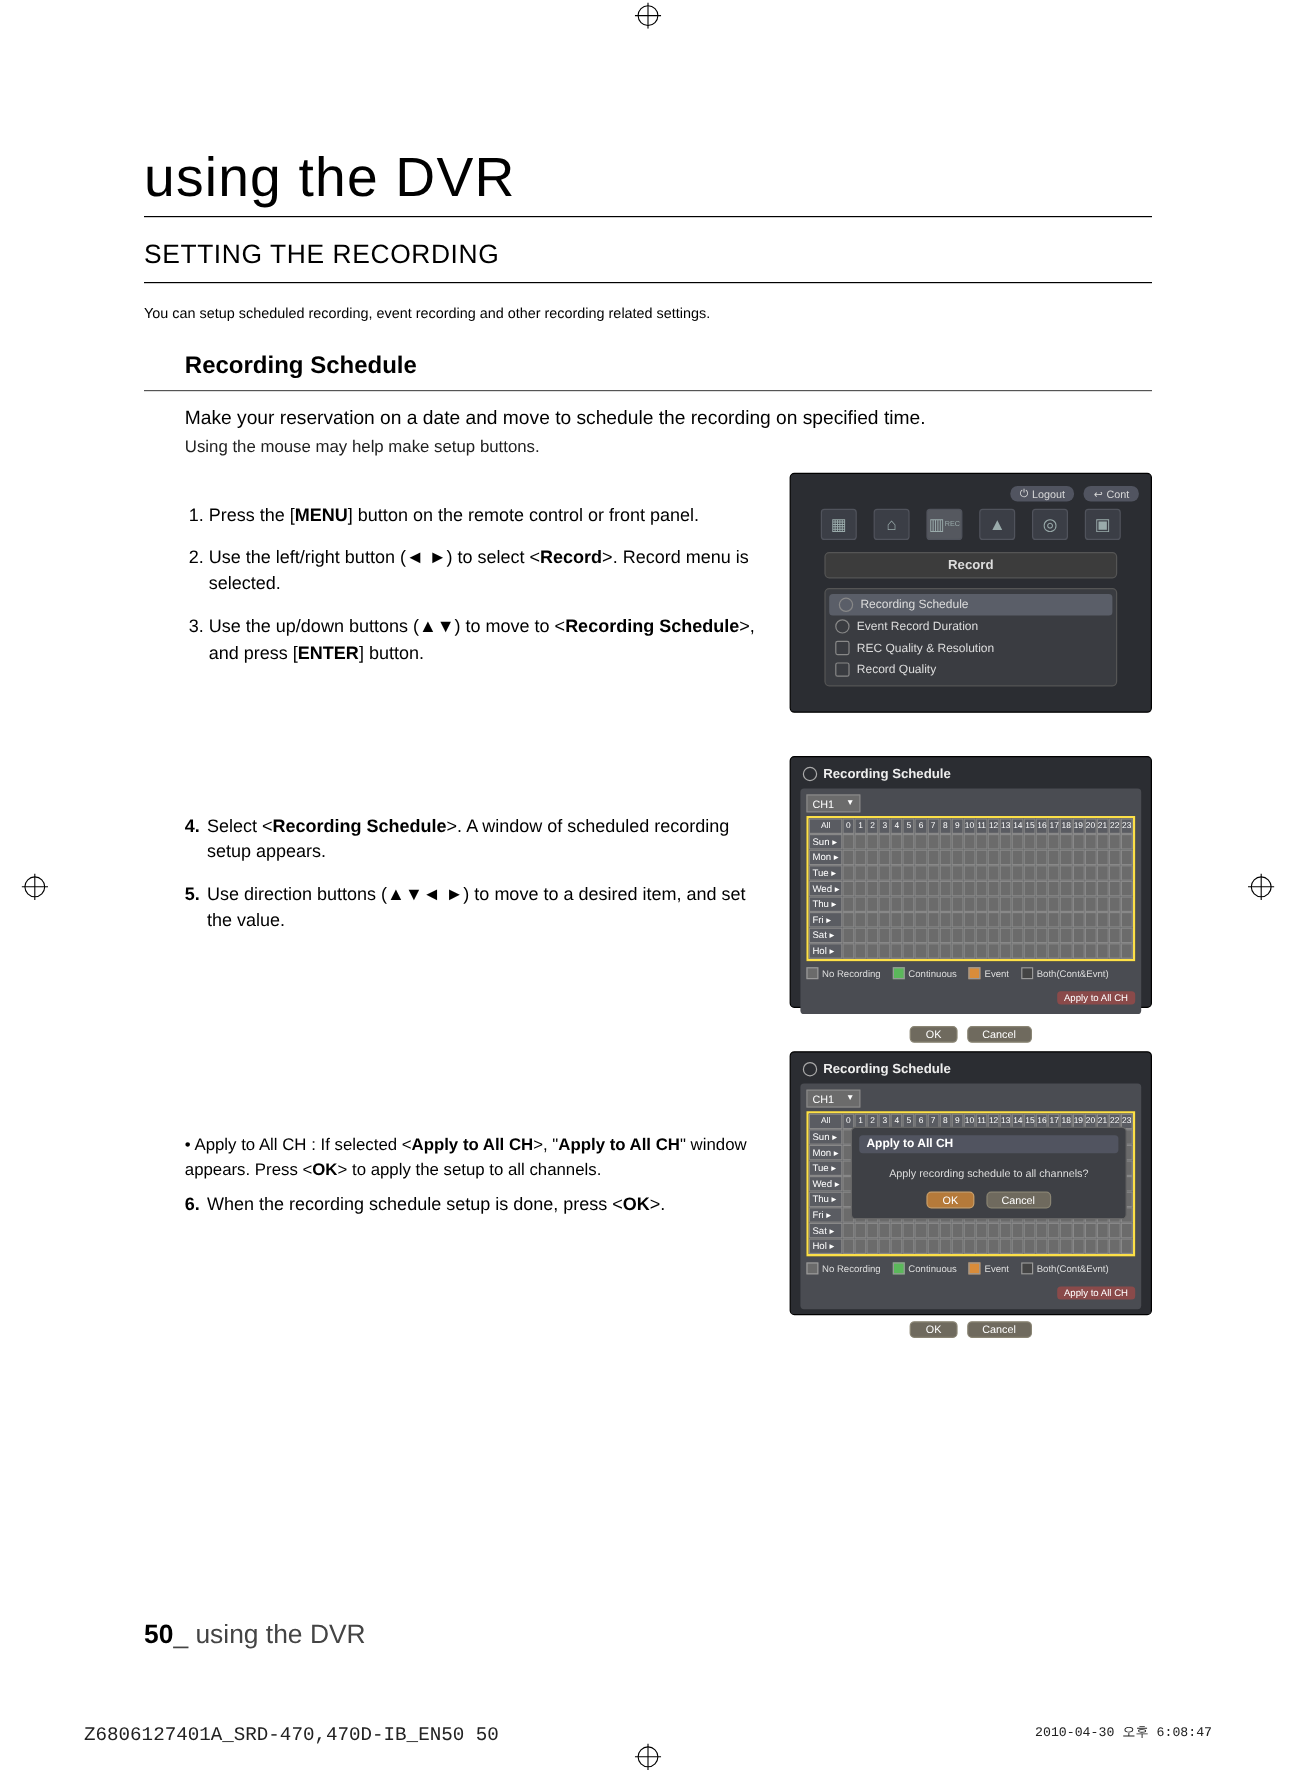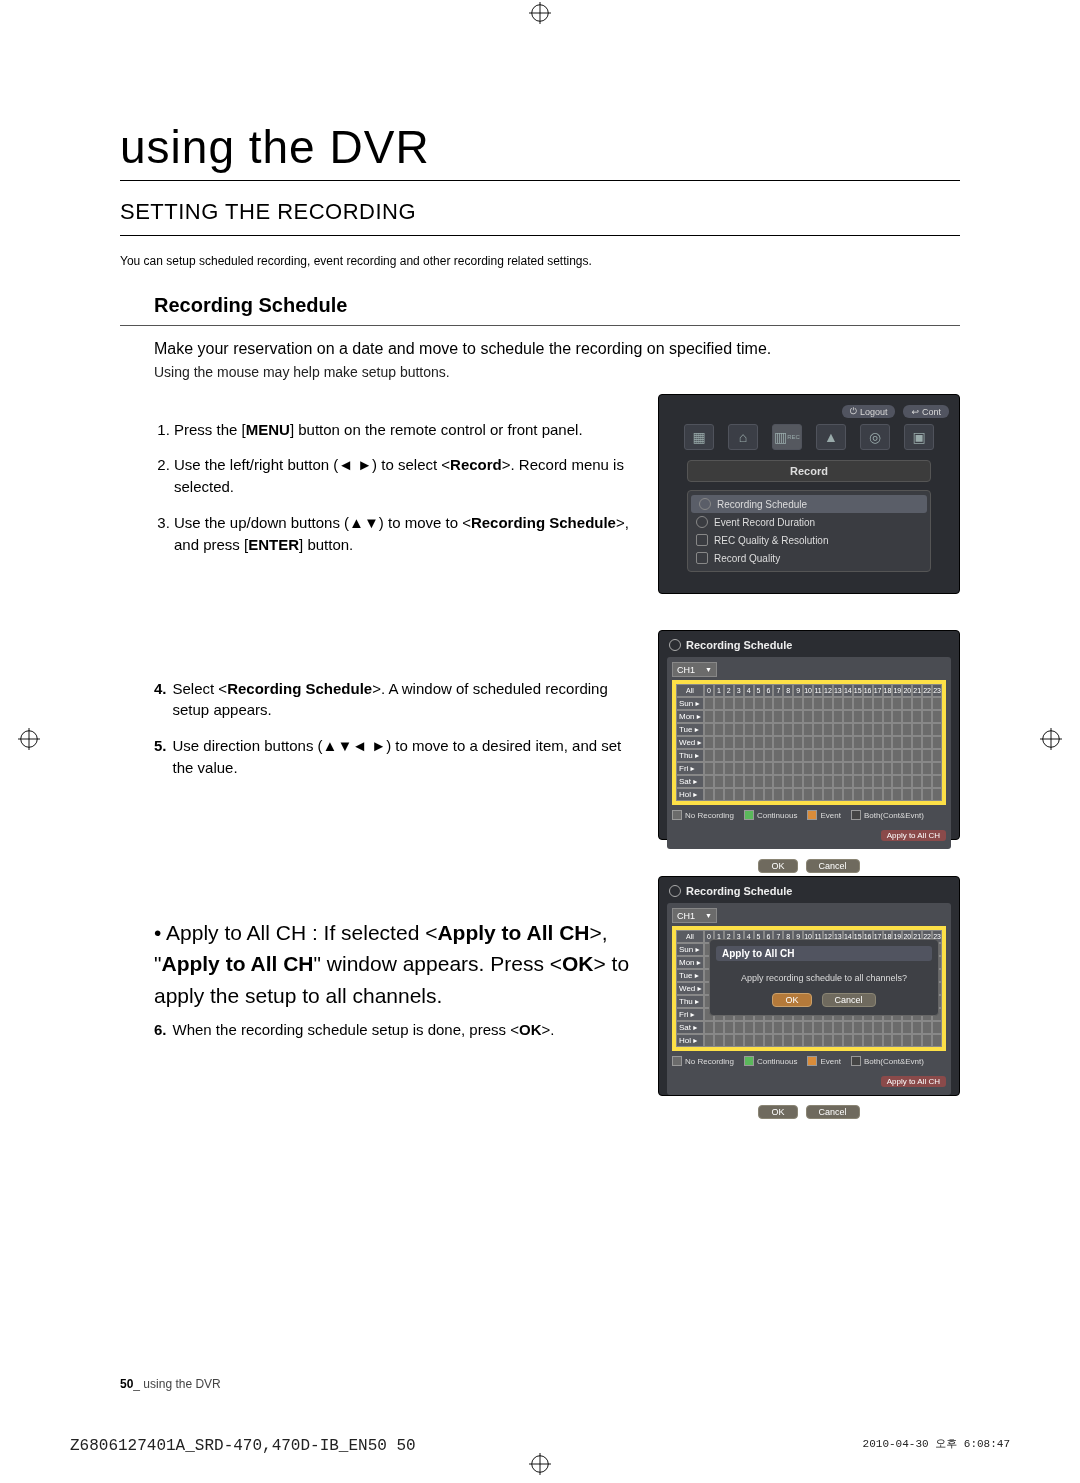--- a/index.html
+++ b/index.html
@@ -17,21 +17,21 @@
   h3.sub{font-size:20px;font-weight:700;margin:0 0 8px 0;color:#000;padding-left:34px}
   .thin{border:none;border-top:1px solid #555;margin:0 0 14px 0}
   .indent{padding-left:34px}
   p.lead{font-size:16px;margin:0 0 6px 0}
   p.small{font-size:14px;margin:0 0 14px 0;color:#222}
   .two-col{display:flex;gap:26px;align-items:center;margin-bottom:36px}
   .text-col{flex:1;min-width:0}
   ol.steps{font-size:15px;padding-left:20px;margin:0}
   ol.steps li{margin-bottom:14px;line-height:1.45}
   .b{font-weight:700}
-  .bullet{font-size:21px;line-height:1.5;margin:0 0 8px 0}
+  .bullet{font-size:14px;line-height:1.5;margin:0 0 8px 0}
   .bullet:before{content:"• ";}
   
   .fig{background:#2b2d32;border:1px solid #000;border-radius:4px;color:#d8d8d8;font-size:10px;box-sizing:border-box;position:relative}
   .fig1{width:302px;height:200px;padding:10px}
   .fig1 .topbar{display:flex;justify-content:flex-end;gap:8px;margin-bottom:6px}
   .pill{background:#515460;border-radius:6px;padding:1px 8px;font-size:9px;display:flex;align-items:center;gap:3px}
   .iconrow{display:flex;justify-content:center;gap:14px;margin:4px 0 10px}
   .icn{width:28px;height:24px;background:#3b3e46;border:1px solid #50535c;border-radius:3px;display:flex;align-items:center;justify-content:center;font-size:14px;color:#9aa}
   .icn.active{background:#55585f}
   .rec-bar{background:#3c3c3c;border:1px solid #555;border-radius:4px;text-align:center;padding:4px 0;margin:0 18px 8px;font-size:11px;font-weight:700;color:#ddd}
@@ -41,40 +41,40 @@
   .menu-item .ic{width:10px;height:10px;border:1px solid #888;border-radius:2px;font-size:8px;line-height:8px;text-align:center}
   .menu-item .ic.clock{border-radius:50%}
   
   .fig2,.fig3{width:302px;padding:8px 8px 12px}
   .fig2{height:210px}.fig3{height:220px}
   .fig-title{font-size:11px;font-weight:700;color:#eee;margin:0 0 6px 2px;display:flex;align-items:center;gap:5px}
   .fig-title:before{content:"";width:10px;height:10px;border:1px solid #aaa;border-radius:50%;display:inline-block}
   .sched-wrap{background:#4a4c52;border-radius:3px;padding:5px 5px 8px}
   .ch-sel{display:inline-flex;align-items:center;background:#6b6b6b;border:1px solid #888;color:#fff;font-size:9px;padding:0 4px;height:13px;margin:0 0 3px 0}
   .ch-sel:after{content:"▼";font-size:7px;margin-left:10px}
-  .grid{display:grid;grid-template-columns:28px repeat(24,1fr);gap:0;background:#0f172a;border:4px solid #fde047}
+  .grid{display:grid;grid-template-columns:28px repeat(24,1fr);gap:0;background:#0f172a;border:2px solid #fde047}
   .grid div{border:0.5px solid #888;height:11px;font-size:7px;color:#fff;display:flex;align-items:center;justify-content:center;background:#6b6b6b}
   .grid .hdr{background:#5a5c62;font-size:7px}
   .grid .day{background:#5a5c62;font-size:8px;justify-content:flex-start;padding-left:2px}
   .legend{display:flex;gap:10px;font-size:8px;color:#ddd;margin-top:5px;align-items:center;flex-wrap:wrap}
   .legend span{display:flex;align-items:center;gap:3px}
   .sw{width:8px;height:8px;display:inline-block;border:1px solid #999}
   .sw.no{background:#6b6b6b}.sw.cont{background:#5bb85b}.sw.ev{background:#d98c3a}.sw.both{background:#444}
   .apply-btn{margin-left:auto;background:#8a4a4a;border-radius:3px;padding:1px 6px;color:#fff;font-size:8px}
   .okcancel{display:flex;gap:8px;justify-content:center;margin-top:10px}
   .btn{background:#6f6a5e;border:1px solid #8a8574;border-radius:4px;padding:1px 12px;font-size:9px;color:#fff}
   .modal{position:absolute;left:50px;right:20px;top:62px;background:#3e4045;border:1px solid #666;border-radius:4px;padding:6px 6px 8px}
   .modal-title{background:#515460;color:#fff;font-size:10px;font-weight:700;padding:2px 6px;border-radius:3px;margin-bottom:12px}
   .modal-text{text-align:center;font-size:9px;color:#ddd;margin-bottom:10px}
   .modal-btns{display:flex;gap:10px;justify-content:center}
   .mbtn{border-radius:4px;padding:1px 12px;font-size:9px;color:#fff}
   .mbtn.ok{background:#b57a3a;border:1px solid #caa06a}
   .mbtn.cancel{background:#6f6a5e;border:1px solid #8a8574}
   
-  .footer{position:absolute;left:120px;bottom:92px;font-size:12px;color:#444}
+  .footer{position:absolute;left:120px;bottom:108px;font-size:22px;color:#444}
   .footer .pn{font-weight:700;color:#000}
   .meta-l{position:absolute;left:70px;bottom:28px;font-size:16px;font-family:"Courier New",monospace;color:#222}
   .meta-r{position:absolute;right:70px;bottom:32px;font-size:11px;font-family:Liberation Mono, monospace;color:#222}
   .side-reg svg,.reg-mark svg{width:22px;height:22px}
 </style>
 </head>
 <body>
 
 <div class="page">
 

